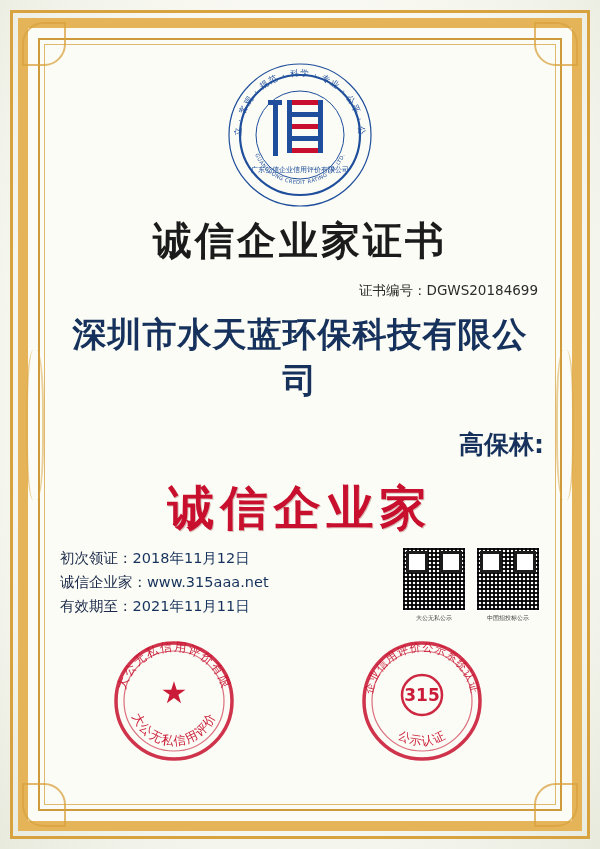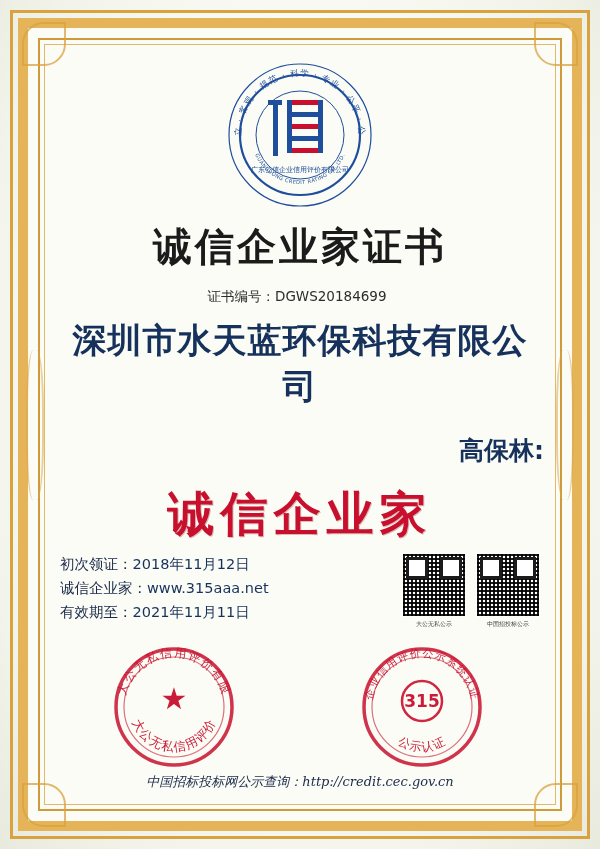--- a/index.html
+++ b/index.html
@@ -109,25 +109,26 @@
 
   .emblem svg { display: block; }
 
   
   .cert-title {
     font-family: "DejaVu Sans", "Liberation Sans", sans-serif;
     font-size: 39px;
     font-weight: bold;
     letter-spacing: 3px;
     color: #1b1b1b;
-    margin-top: 10px;
+    margin-top: 4px;
   }
 
   .cert-no {
     margin-top: 14px;
+    text-align: right;
     padding-right: 6px;
     font-size: 13.5px;
     color: #2c2c2c;
     font-family: "DejaVu Sans", "Liberation Sans", sans-serif;
   }
 
   .company {
     margin-top: 12px;
     font-family: "DejaVu Sans", "Liberation Sans", sans-serif;
     font-size: 34px;
@@ -356,16 +357,15 @@
           <circle cx="64" cy="58" r="20" fill="none" stroke="#c8102e" stroke-width="2.5" opacity="0.9"></circle>
           <text x="64" y="64" text-anchor="middle" font-size="17" font-weight="bold" fill="#c8102e" opacity="0.95" font-family="DejaVu Sans, sans-serif">315</text>
           <text font-size="12" fill="#c8102e" font-family="DejaVu Sans, sans-serif" letter-spacing="1" opacity="0.95">
             <textPath href="#sealArcRB" startOffset="50%" text-anchor="middle">公示认证</textPath>
           </text>
         </svg>
       </div>
 
     </div>
 
-    <div class="footer">中国招标投标网公示查询：http://credit.cec.gov.cn</div>
 
   </div>
 </div>
 
 </body></html>

